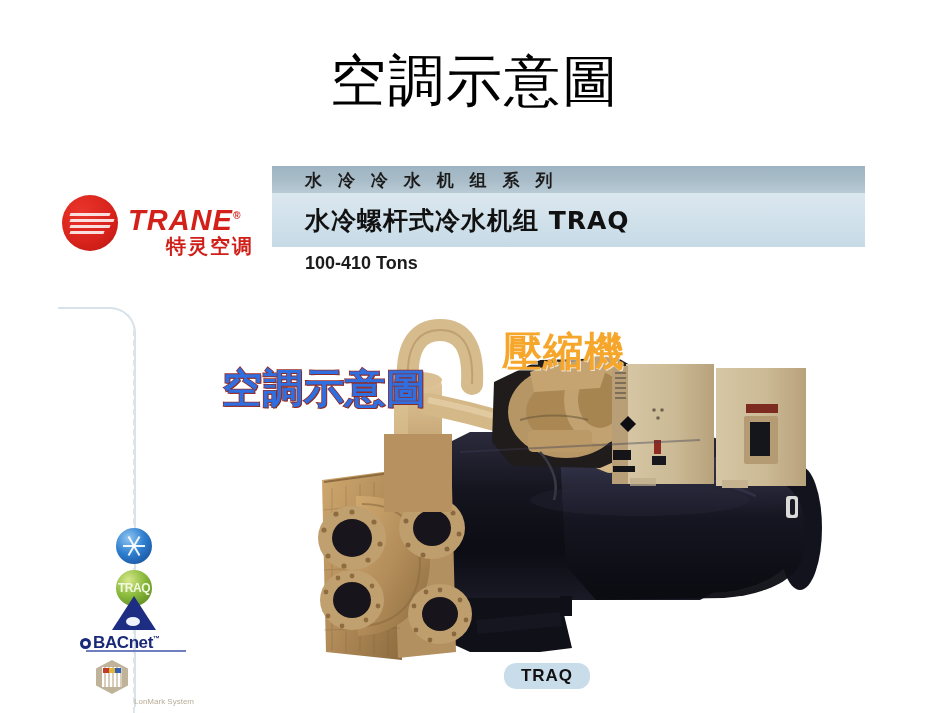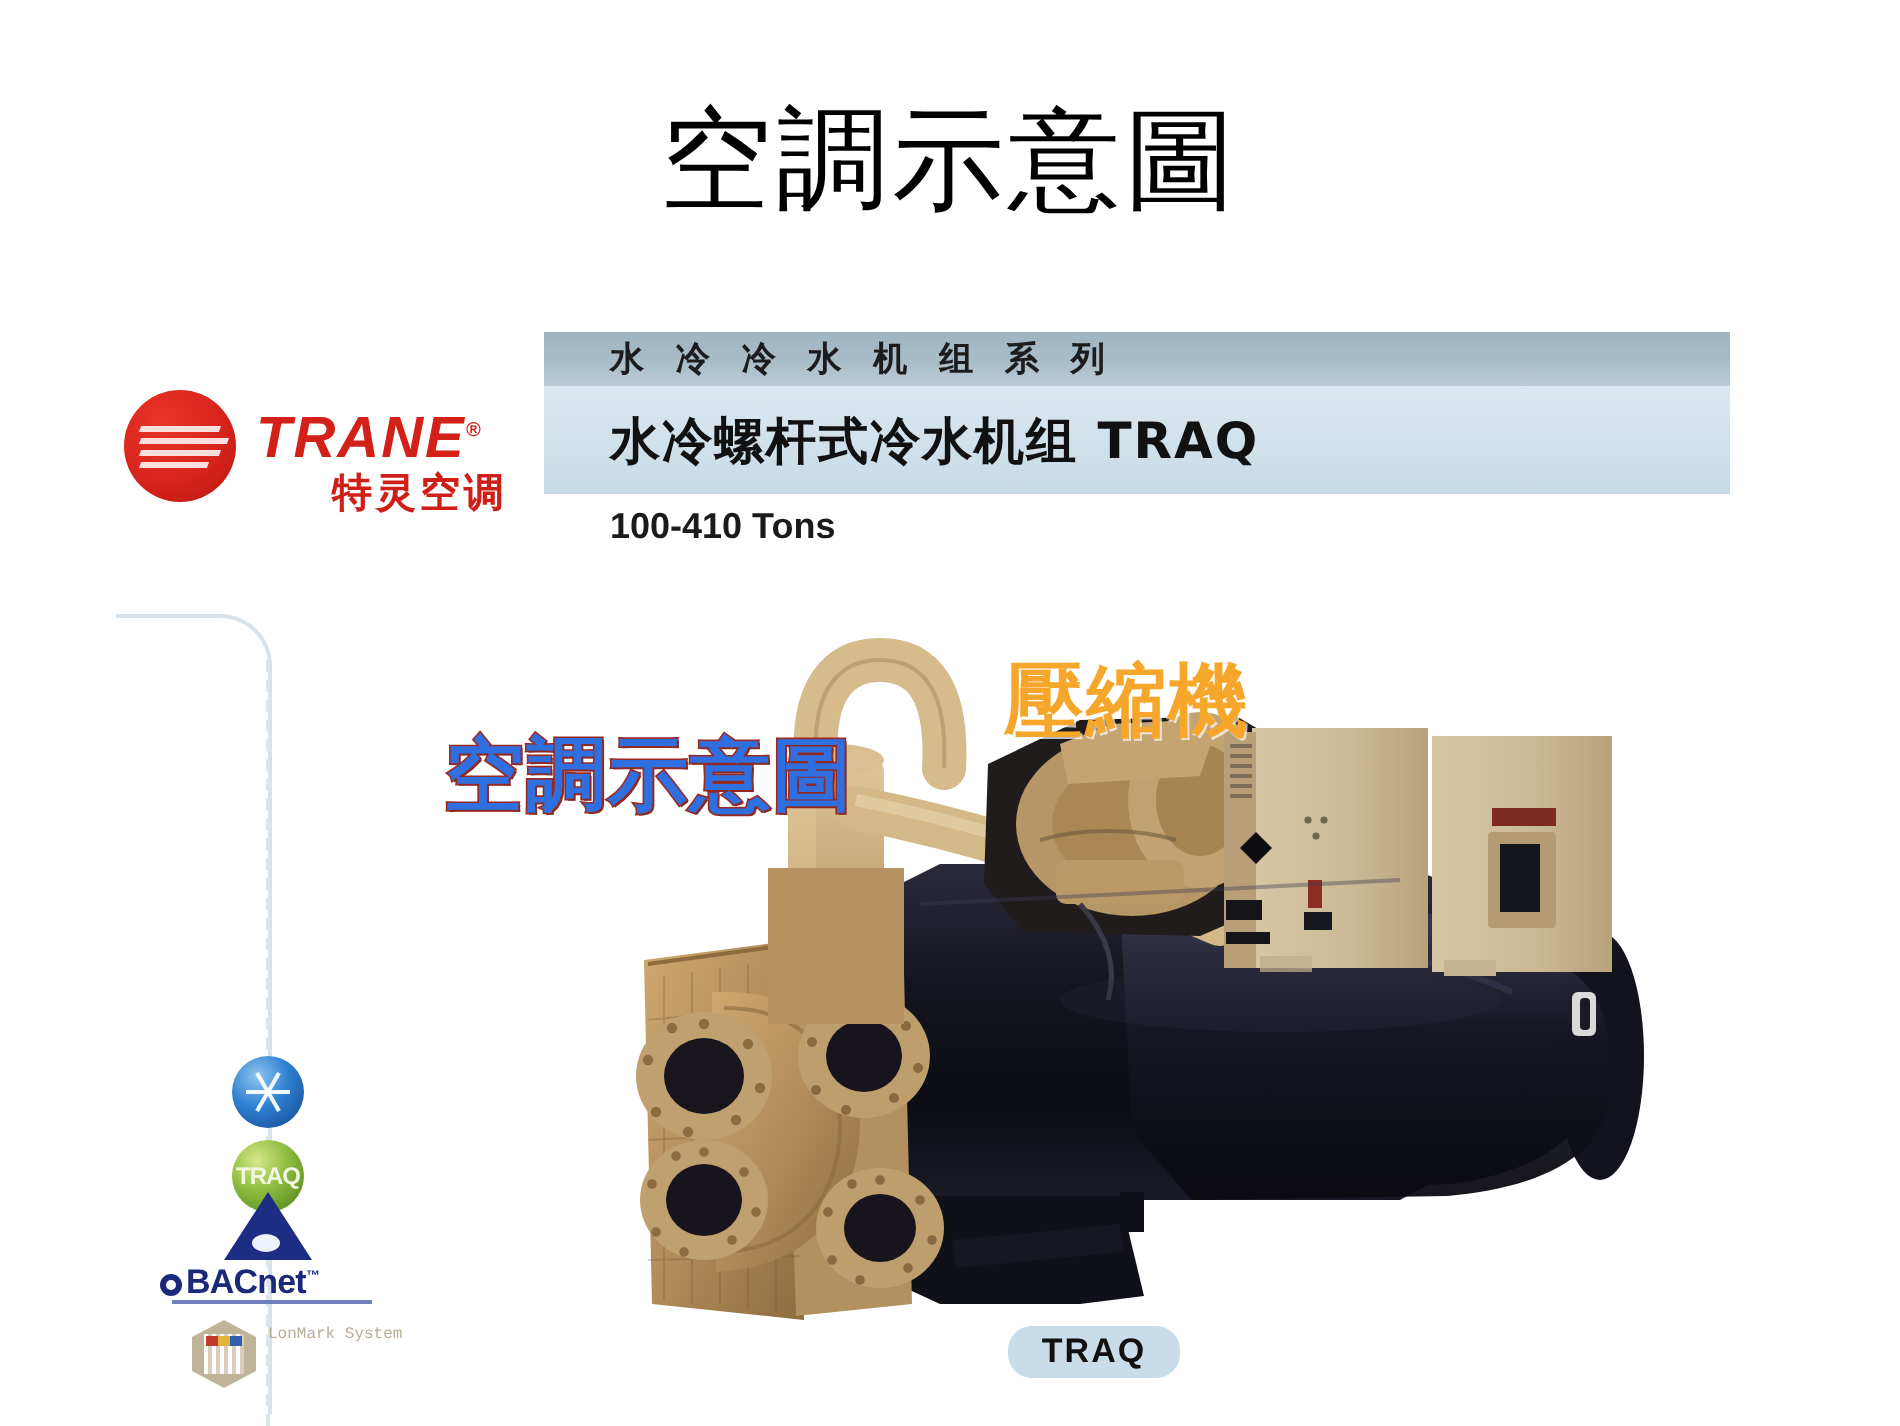--- a/index.html
+++ b/index.html
@@ -268,25 +268,25 @@
   }
   .lonmark .band {
     position: absolute;
     left: 7px; top: 8px;
     width: 18px; height: 5px;
     background: linear-gradient(90deg,#c23a2a 0 33%,#e0b53a 33% 66%,#2f5fae 66% 100%);
   }
   .lonmark-text {
     position: absolute;
     left: 134px;
-    top: 663px;
+    top: 697px;
     font-size: 8px;
     line-height: 9px;
     color: #b9ad98;
-    font-family: Liberation Mono, monospace;
+    font-family: Liberation Sans, sans-serif;
   }
 
   
   .chiller { position: absolute; left: 0; top: 0; width: 950px; height: 713px; pointer-events: none; }
 
   
   .callout {
     position: absolute;
     font-size: 40px;
     line-height: 46px;

